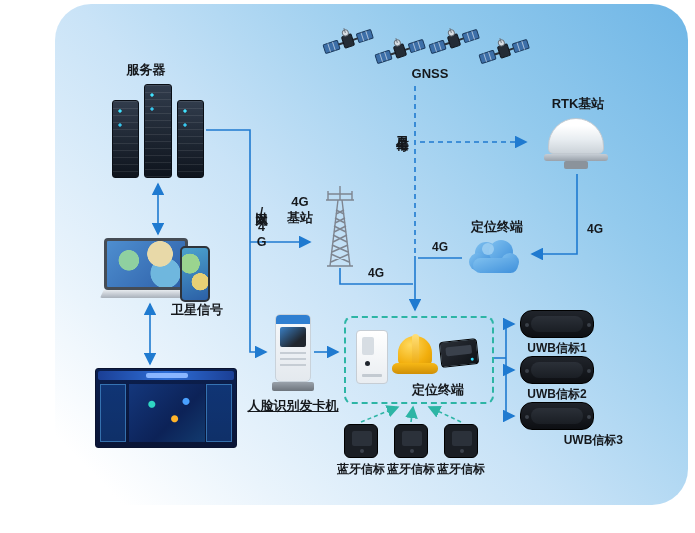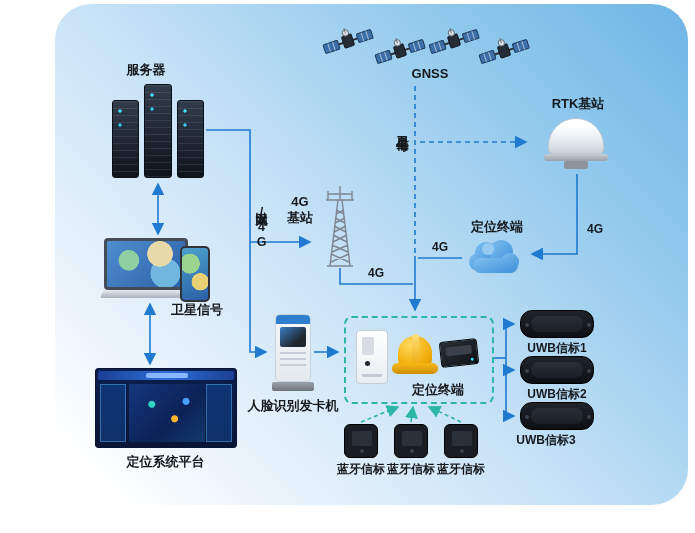--- a/index.html
+++ b/index.html
@@ -275,30 +275,29 @@
   <div class="phone"></div>
   <div class="lbl" style="left:152px; top:302px; width:90px;">卫星信号</div>
 
   <div class="platform">
     <div class="hdr"></div>
     <div class="hdr-title"></div>
     <div class="pnl-l"></div>
     <div class="pnl-r"></div>
     <div class="map"></div>
   </div>
-  <div class="lbl" style="left:108px; top:454px; width:115px;">定位系统平台</div>
 
   <div class="face">
     <div class="body"></div>
     <div class="band"></div>
     <div class="scr"></div>
     <div class="keys"></div>
     <div class="foot"></div>
   </div>
-  <div class="lbl" style="left:240px; top:398px; width:106px;">人脸识别发卡机</div>
+  <div class="lbl" style="left:240px; top:398px; width:106px;text-decoration:underline;">人脸识别发卡机</div>
 
   <div class="pt-box"></div>
   <div class="wall-dev">
     <div class="slot"></div>
     <div class="dot"></div>
     <div class="line"></div>
   </div>
   <div class="helmet">
     <div class="dome"></div>
     <div class="ridge"></div>
@@ -308,21 +307,21 @@
     <div class="win"></div>
     <div class="led"></div>
   </div>
   <div class="lbl" style="left:396px; top:382px; width:84px;">定位终端</div>
 
   <div class="uwb" style="left:520px; top:310px;"></div>
   <div class="lbl lbl-sm" style="left:515px; top:341px; width:84px;">UWB信标1</div>
   <div class="uwb" style="left:520px; top:356px;"></div>
   <div class="lbl lbl-sm" style="left:515px; top:387px; width:84px;">UWB信标2</div>
   <div class="uwb" style="left:520px; top:402px;"></div>
-  <div class="lbl lbl-sm" style="left:504px; top:433px; width:84px;">UWB信标3</div>
+  <div class="lbl lbl-sm" style="left:539px; top:433px; width:84px;text-align:right;">UWB信标3</div>
 
   <div class="bt" style="left:344px;"></div>
   <div class="bt" style="left:394px;"></div>
   <div class="bt" style="left:444px;"></div>
   <div class="lbl lbl-sm" style="left:334px; top:462px; width:54px;">蓝牙信标</div>
   <div class="lbl lbl-sm" style="left:384px; top:462px; width:54px;">蓝牙信标</div>
   <div class="lbl lbl-sm" style="left:434px; top:462px; width:54px;">蓝牙信标</div>
 </div>
 
 </body></html>

